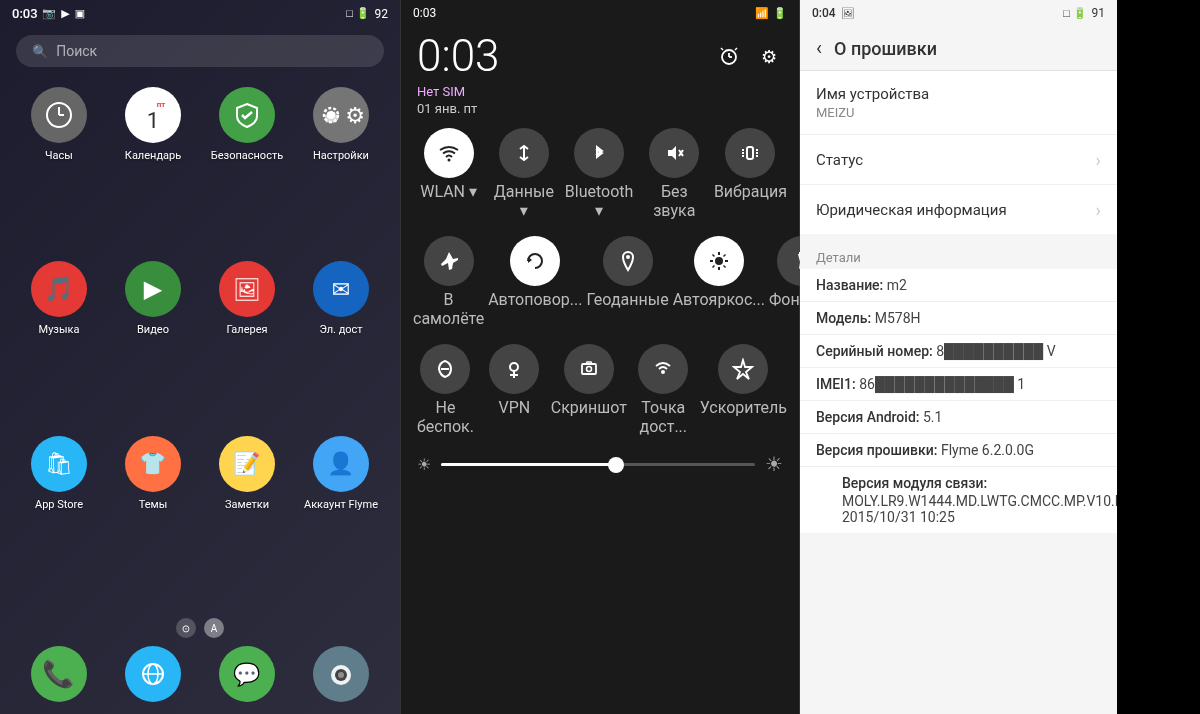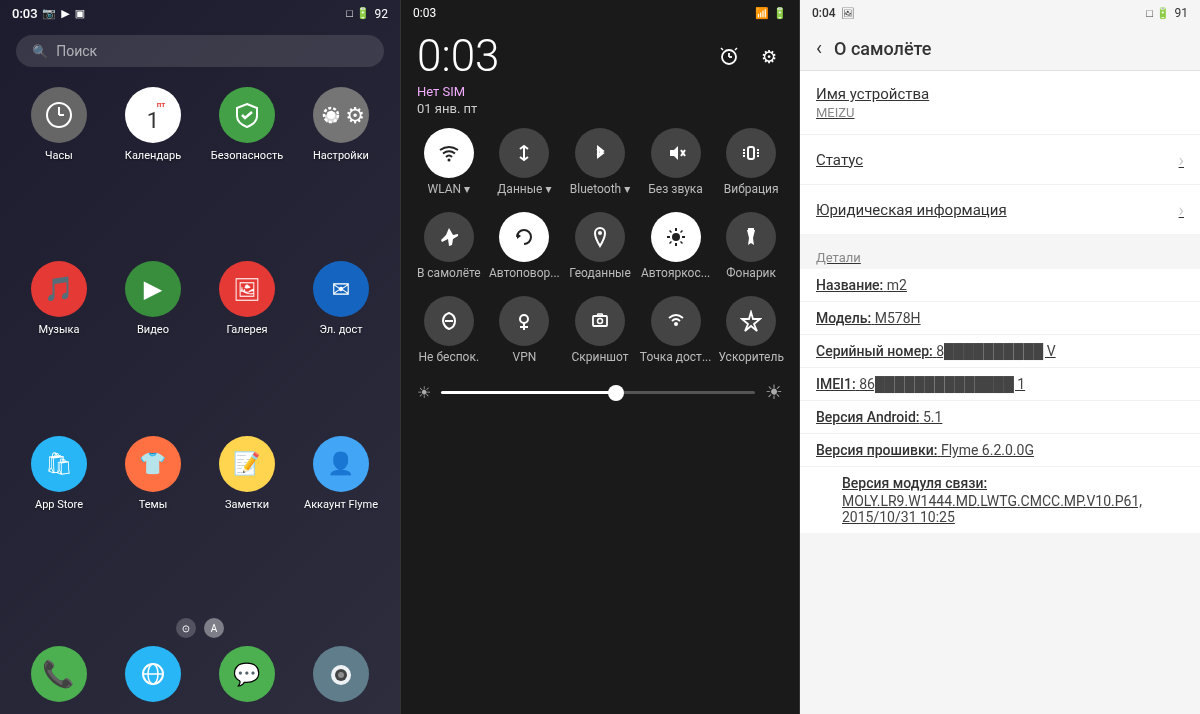--- a/index.html
+++ b/index.html
@@ -179,21 +179,21 @@
       border-radius: 50%;
       display: flex;
       align-items: center;
       justify-content: center;
       font-size: 20px;
       color: #fff;
     }
     .toggle-circle.active { background: #fff; color: #222; }
     .toggle-circle.inactive { background: #444; color: #fff; }
     .toggle-label {
-      font-size: 12px;
+      font-size: 16px;
       color: #bbb;
       text-align: center;
     }
     .brightness-bar {
       display: flex;
       align-items: center;
       padding: 8px 16px;
       gap: 10px;
     }
     .brightness-icon { color: #aaa; font-size: 16px; }
@@ -216,21 +216,21 @@
       background: #fff;
       border-radius: 50%;
       position: absolute;
       top: -6px;
       left: 53%;
     }
     .shade-empty { flex: 1; }
 
     
     .panel3 {
-      width: 400px;
+      width: 317px;
       height: 714px;
       background: #f5f5f5;
       display: flex;
       flex-direction: column;
       color: #333;
     }
     .about-status-bar {
       display: flex;
       justify-content: space-between;
       align-items: center;
@@ -288,21 +288,21 @@
     }
     .about-detail-row {
       padding: 8px 16px;
       border-bottom: 1px solid #f0f0f0;
       font-size: 14px;
       color: #333;
     }
     .about-detail-row:last-child { border-bottom: none; padding-left: 42px; }
     .detail-label { font-weight: 500; display: inline; }
     .detail-val { display: inline; color: #444; }
-    .about-content { flex: 1; overflow-y: auto; text-decoration: underline; }
+    .about-content { flex: 1; overflow-y: auto; }
 
     
     .ic-gray { background: #888; }
   </style>
 </head>
 <body>
 
 <div class="panel1">
 
   <div class="status-bar">
@@ -671,21 +671,21 @@
     </div>
     <div class="status-right">
       <span style="font-size:11px;">□</span>
       <span style="font-size:11px;">🔋</span>
       <span style="font-size:12px;">91</span>
     </div>
   </div>
 
   <div class="about-header">
     <span class="about-back">‹</span>
-    <span class="about-title">О самолёте</span>
+    <span class="about-title">О прошивки</span>
   </div>
 
   <div class="about-content">
 
     <div class="about-section">
       <div class="about-row">
         <div>
           <div class="about-row-title">Имя устройства</div>
           <div class="about-row-sub">MEIZU</div>
         </div>

